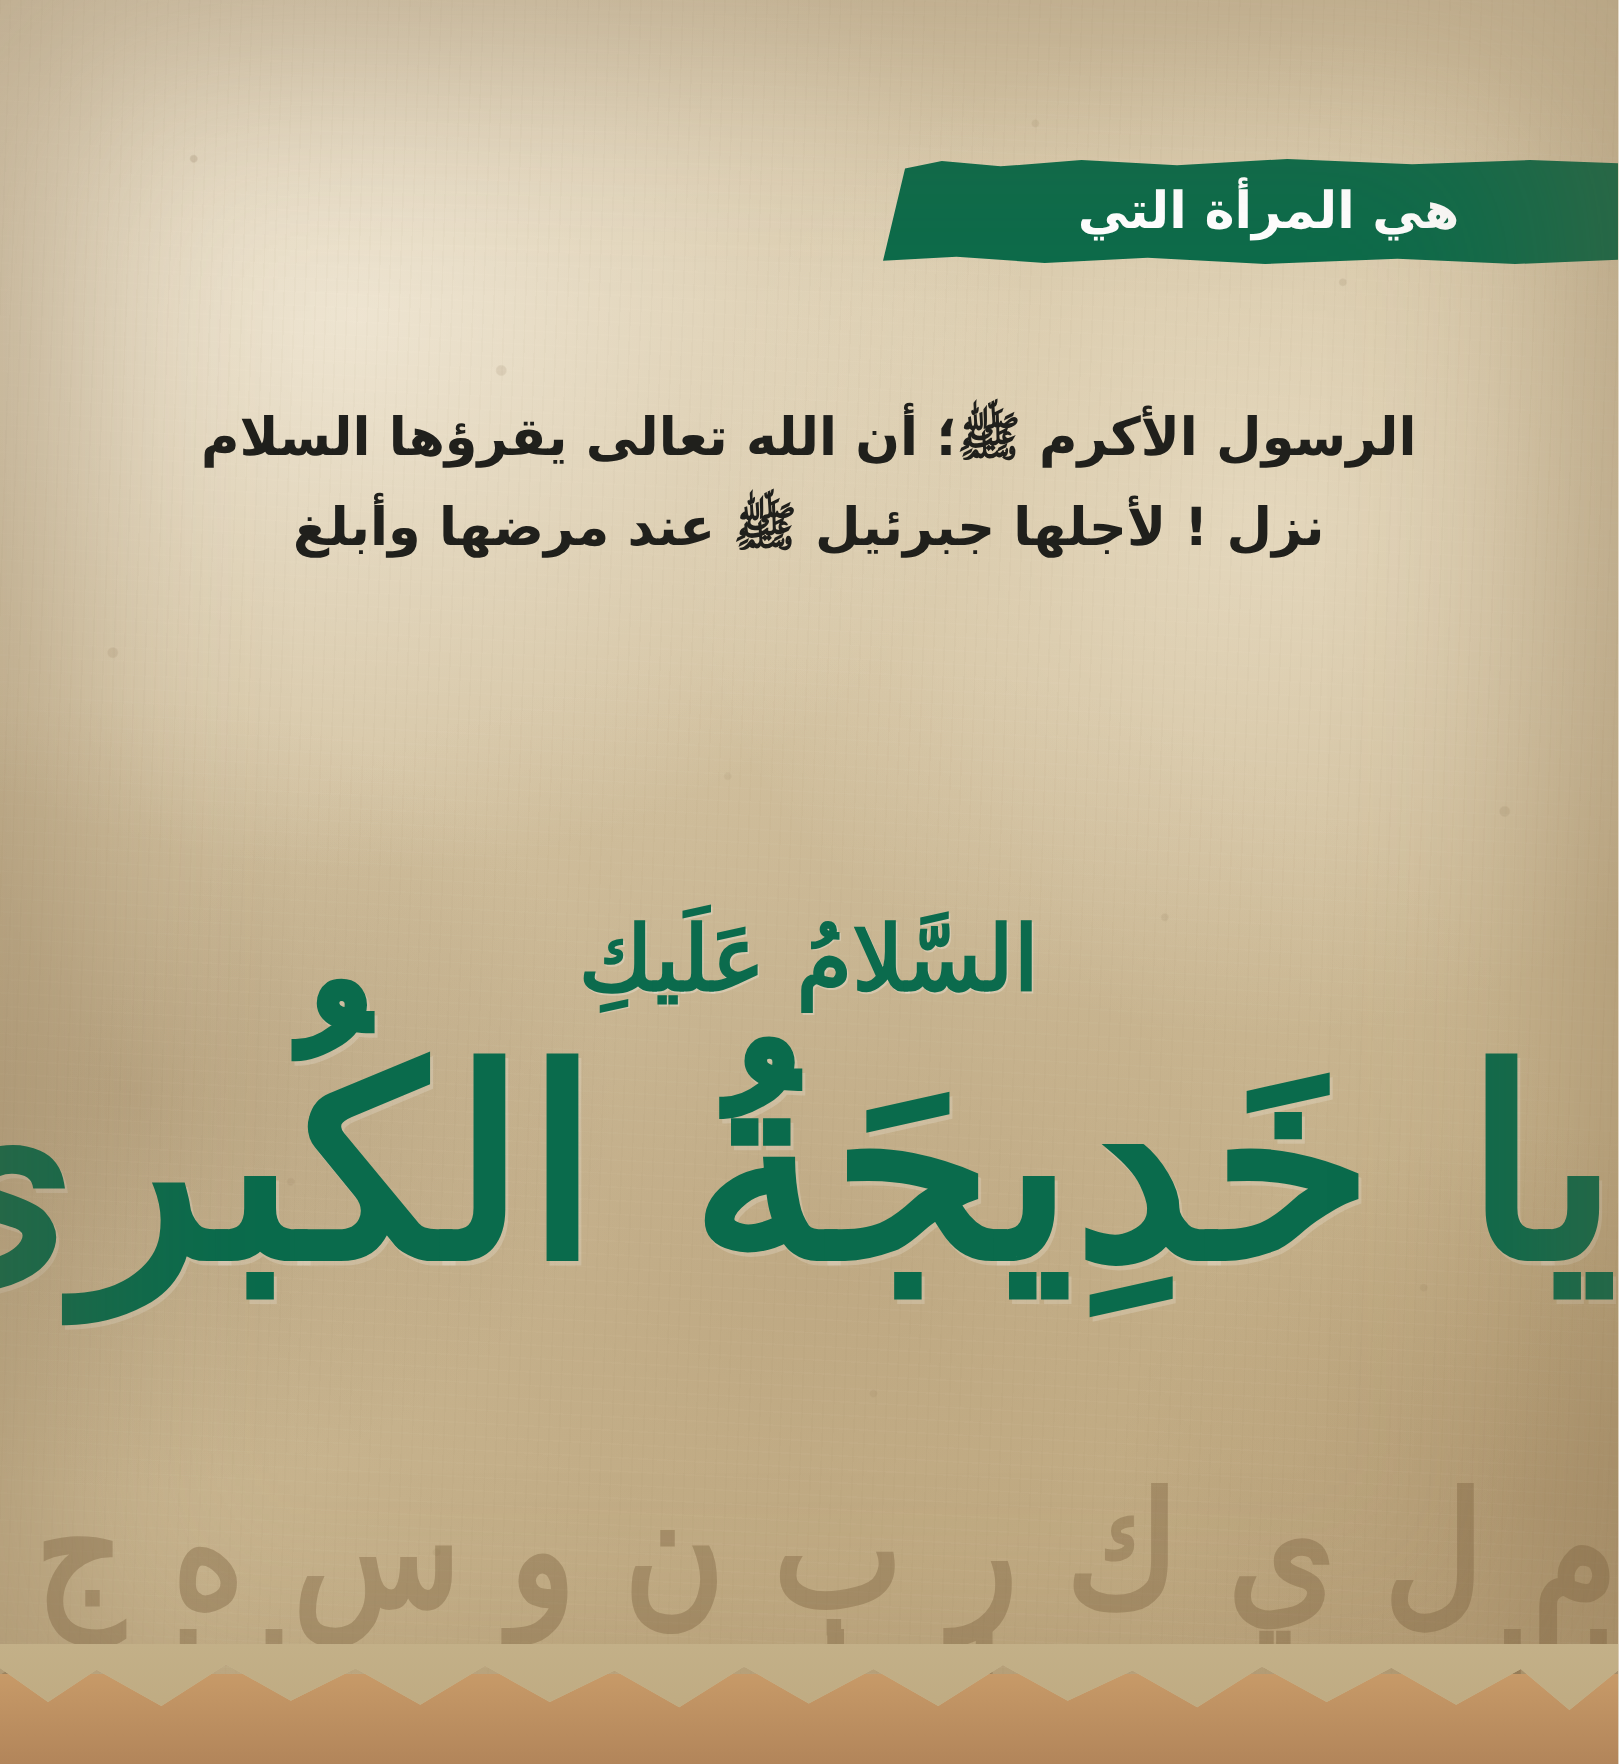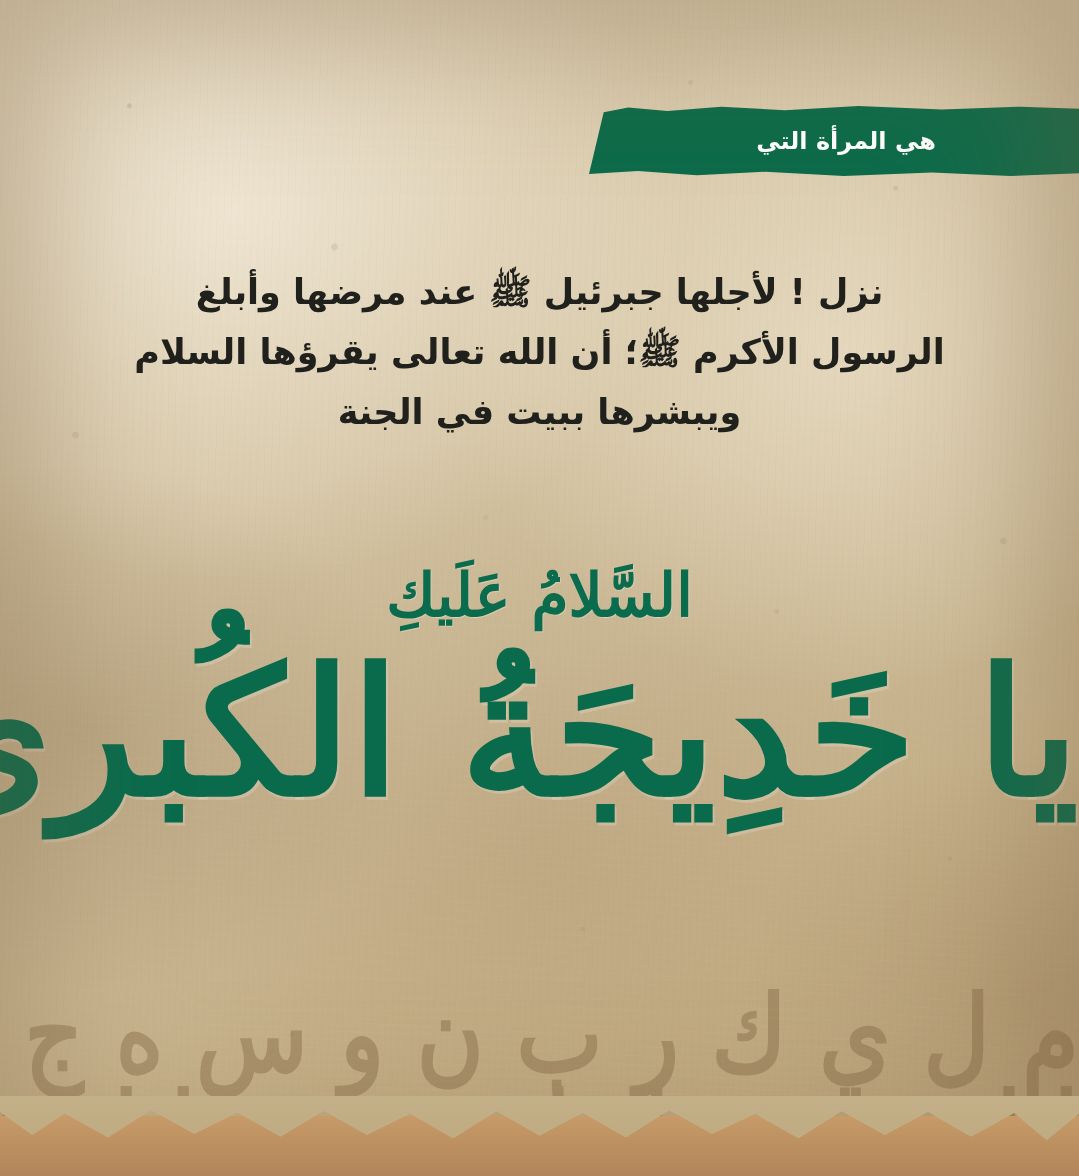--- a/index.html
+++ b/index.html
@@ -71,21 +71,21 @@
     display: flex;
     align-items: center;
     justify-content: center;
     clip-path: polygon(
       3% 9%, 8% 2%, 16% 7%, 27% 1%, 40% 6%, 55% 0%, 72% 5%, 88% 1%, 100% 4%,
       100% 96%, 86% 100%, 70% 95%, 52% 100%, 36% 94%, 22% 99%, 10% 93%, 0% 97%
     );
   }
   .banner-text {
     color: #ffffff;
-    font-size: 24px;
+    font-size: 34px;
     font-weight: bold;
     letter-spacing: 0.5px;
     white-space: nowrap;
     padding-left: 24px;
   }
 
   
   .body-text {
     position: absolute;
     top: 262px;
@@ -110,20 +110,21 @@
     direction: rtl;
     color: #0b6b4d;
   }
   .calli-salam {
     font-size: 60px;
     font-family: "DejaVu Serif", serif;
     font-weight: bold;
     letter-spacing: -2px;
     color: #0b6b4d;
     text-shadow: 1px 1px 0 rgba(255,255,255,0.25);
+    margin-top: 44px;
   }
   .calli-main {
     margin-top: -6px;
     font-size: 175px;
     font-family: "DejaVu Serif", serif;
     font-weight: bold;
     letter-spacing: -10px;
     line-height: 1.25;
     color: #0a6b4c;
     text-shadow: 2px 3px 0 rgba(255,255,255,0.18);
@@ -197,23 +198,22 @@
   <div class="manuscript">
     <span class="mrow">م ل ي ك ر ب ن و س ه ج د</span>
     <span class="mrow">ا ل ح م د ل ل ه ر ب ا ل ع</span>
   </div>
 
   <div class="banner">
     <span class="banner-text">هي المرأة التي</span>
   </div>
 
   <div class="body-text">
+    <span class="ln">الرسول الأكرم ﷺ؛ أن الله تعالى يقرؤها السلام</span>
     <span class="ln">نزل ! لأجلها جبرئيل ﷺ عند مرضها وأبلغ</span>
-    <span class="ln">الرسول الأكرم ﷺ؛ أن الله تعالى يقرؤها السلام</span>
-    <span class="ln">ويبشرها ببيت في الجنة</span>
   </div>
 
   <div class="calligraphy">
     <div class="calli-salam">السَّلامُ عَلَيكِ</div>
     <div class="calli-main">يا خَدِيجَةُ الكُبرى</div>
   </div>
 
   <div class="vignette"></div>
   <div class="torn"></div>
   <div class="torn-mask"></div>

